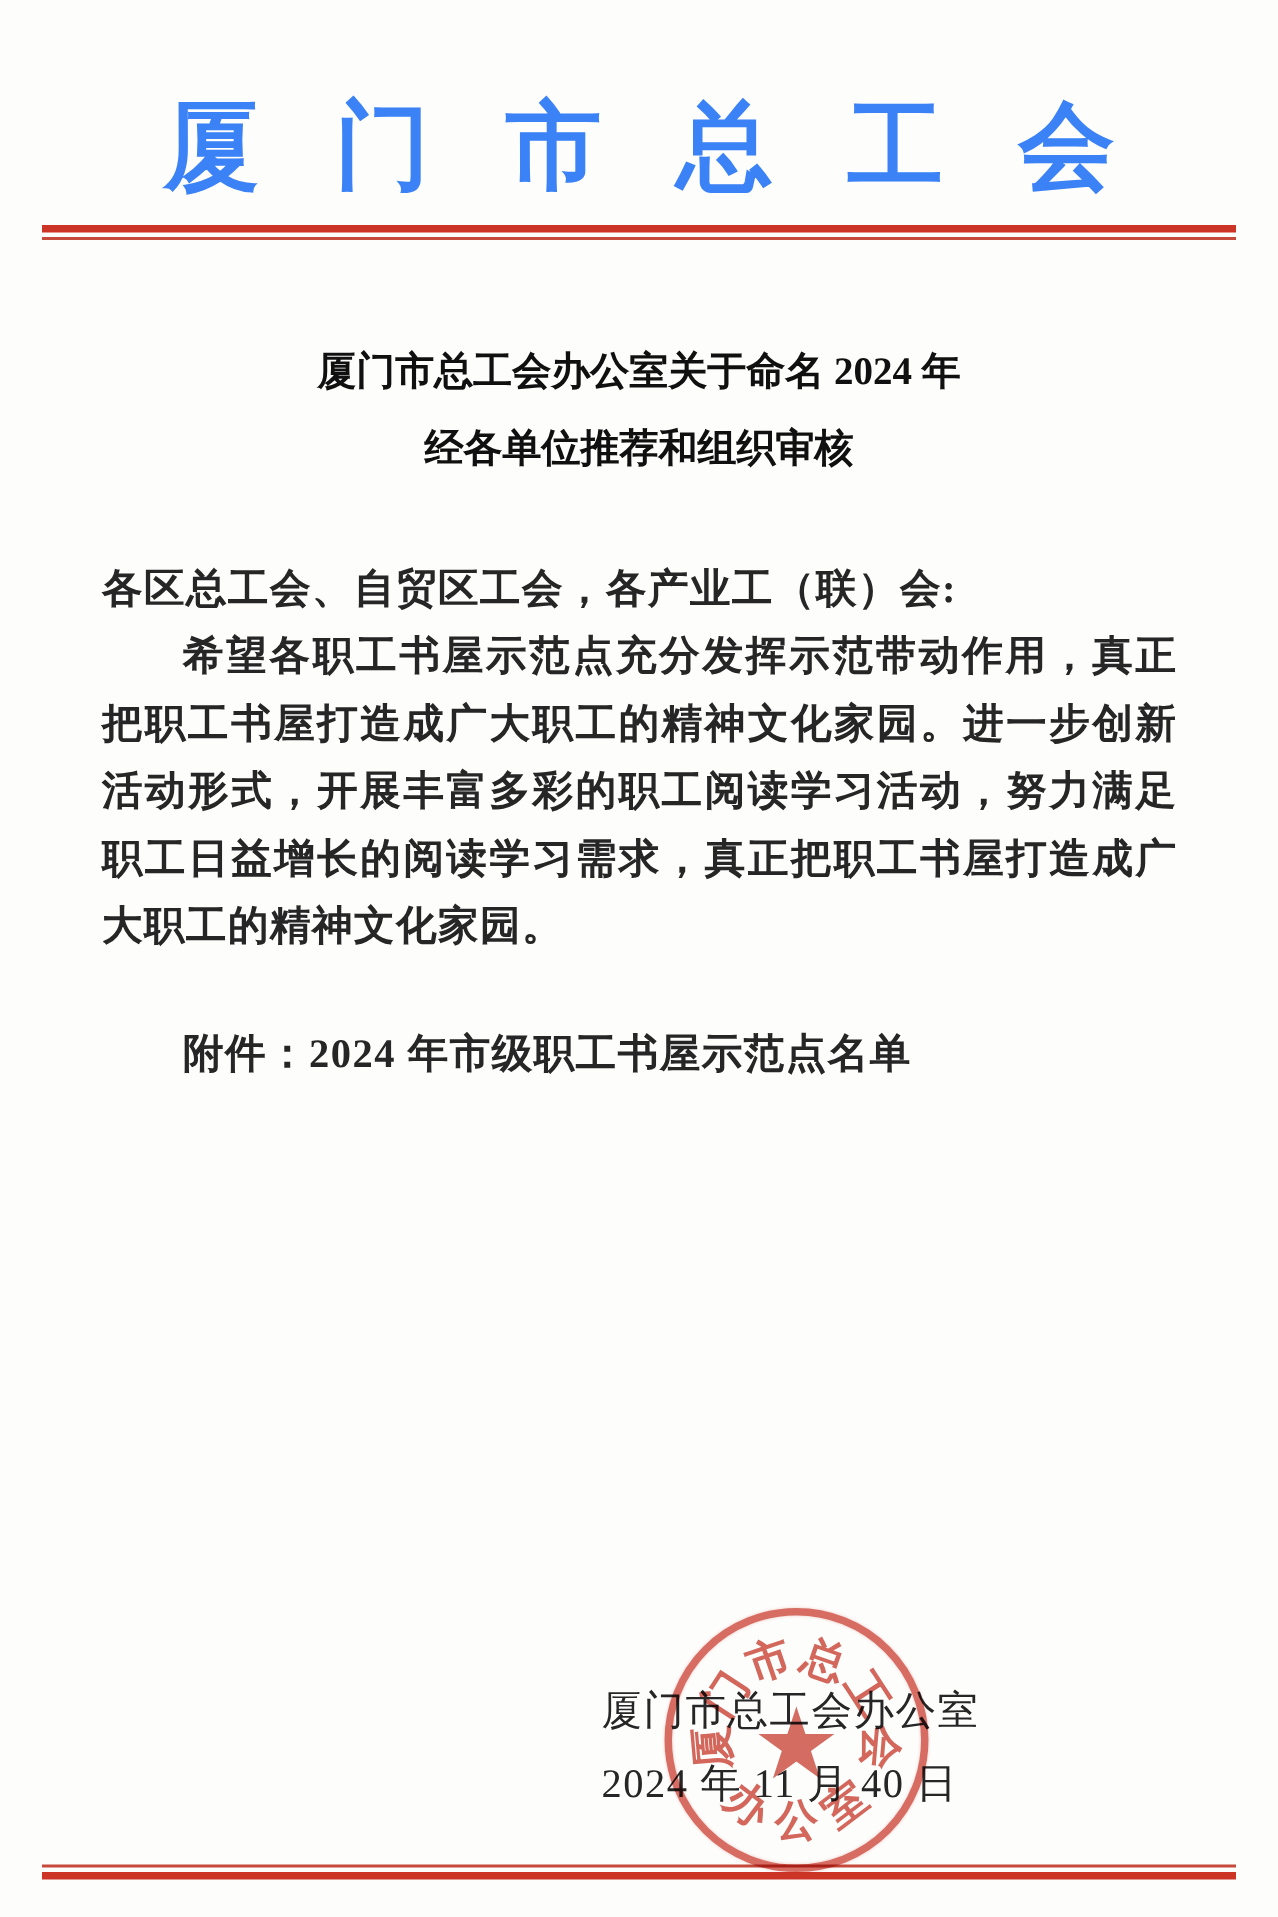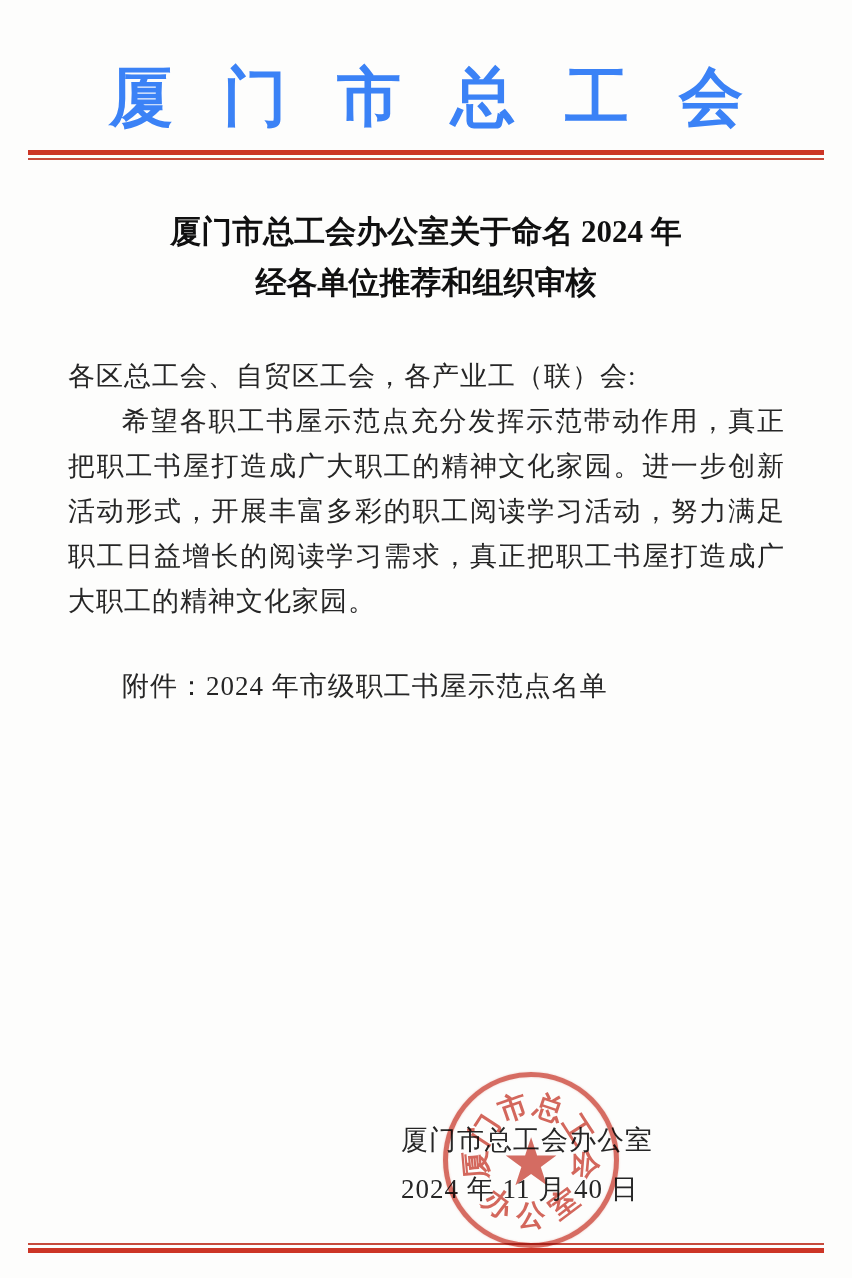--- a/index.html
+++ b/index.html
@@ -25,38 +25,38 @@
     line-height: 1.2;
     white-space: nowrap;
   }
   .rule-top { margin: 13px 28px 0 28px; }
   .rule-top .thick { height: 5px; background: #cc3526; }
   .rule-top .gap   { height: 3px; }
   .rule-top .thin  { height: 2px; background: #c64a3c; }
 
   
   .doc-title {
-    margin-top: 46px;
+    margin-top: 62px;
     text-align: center;
-    font-size: 31px;
+    font-size: 26px;
     font-weight: bold;
     color: #101010;
     line-height: 51px;
   }
 
   
   .body-text {
     margin-top: 46px;
     padding: 0 67px 0 68px;
     font-size: 27px;
     line-height: 45px;
     letter-spacing: 1px;
     text-align: justify;
   }
-  .body-text p { text-align: justify; }
+  .body-text p { text-align: justify; font-weight: bold; }
   .indent { text-indent: 2em; }
   .attachment { margin-top: 40px; text-indent: 2em; }
 
   
   .signature {
     position: absolute;
     top: 1056px;
     right: 199px;
     text-align: left;
     font-size: 27px;

